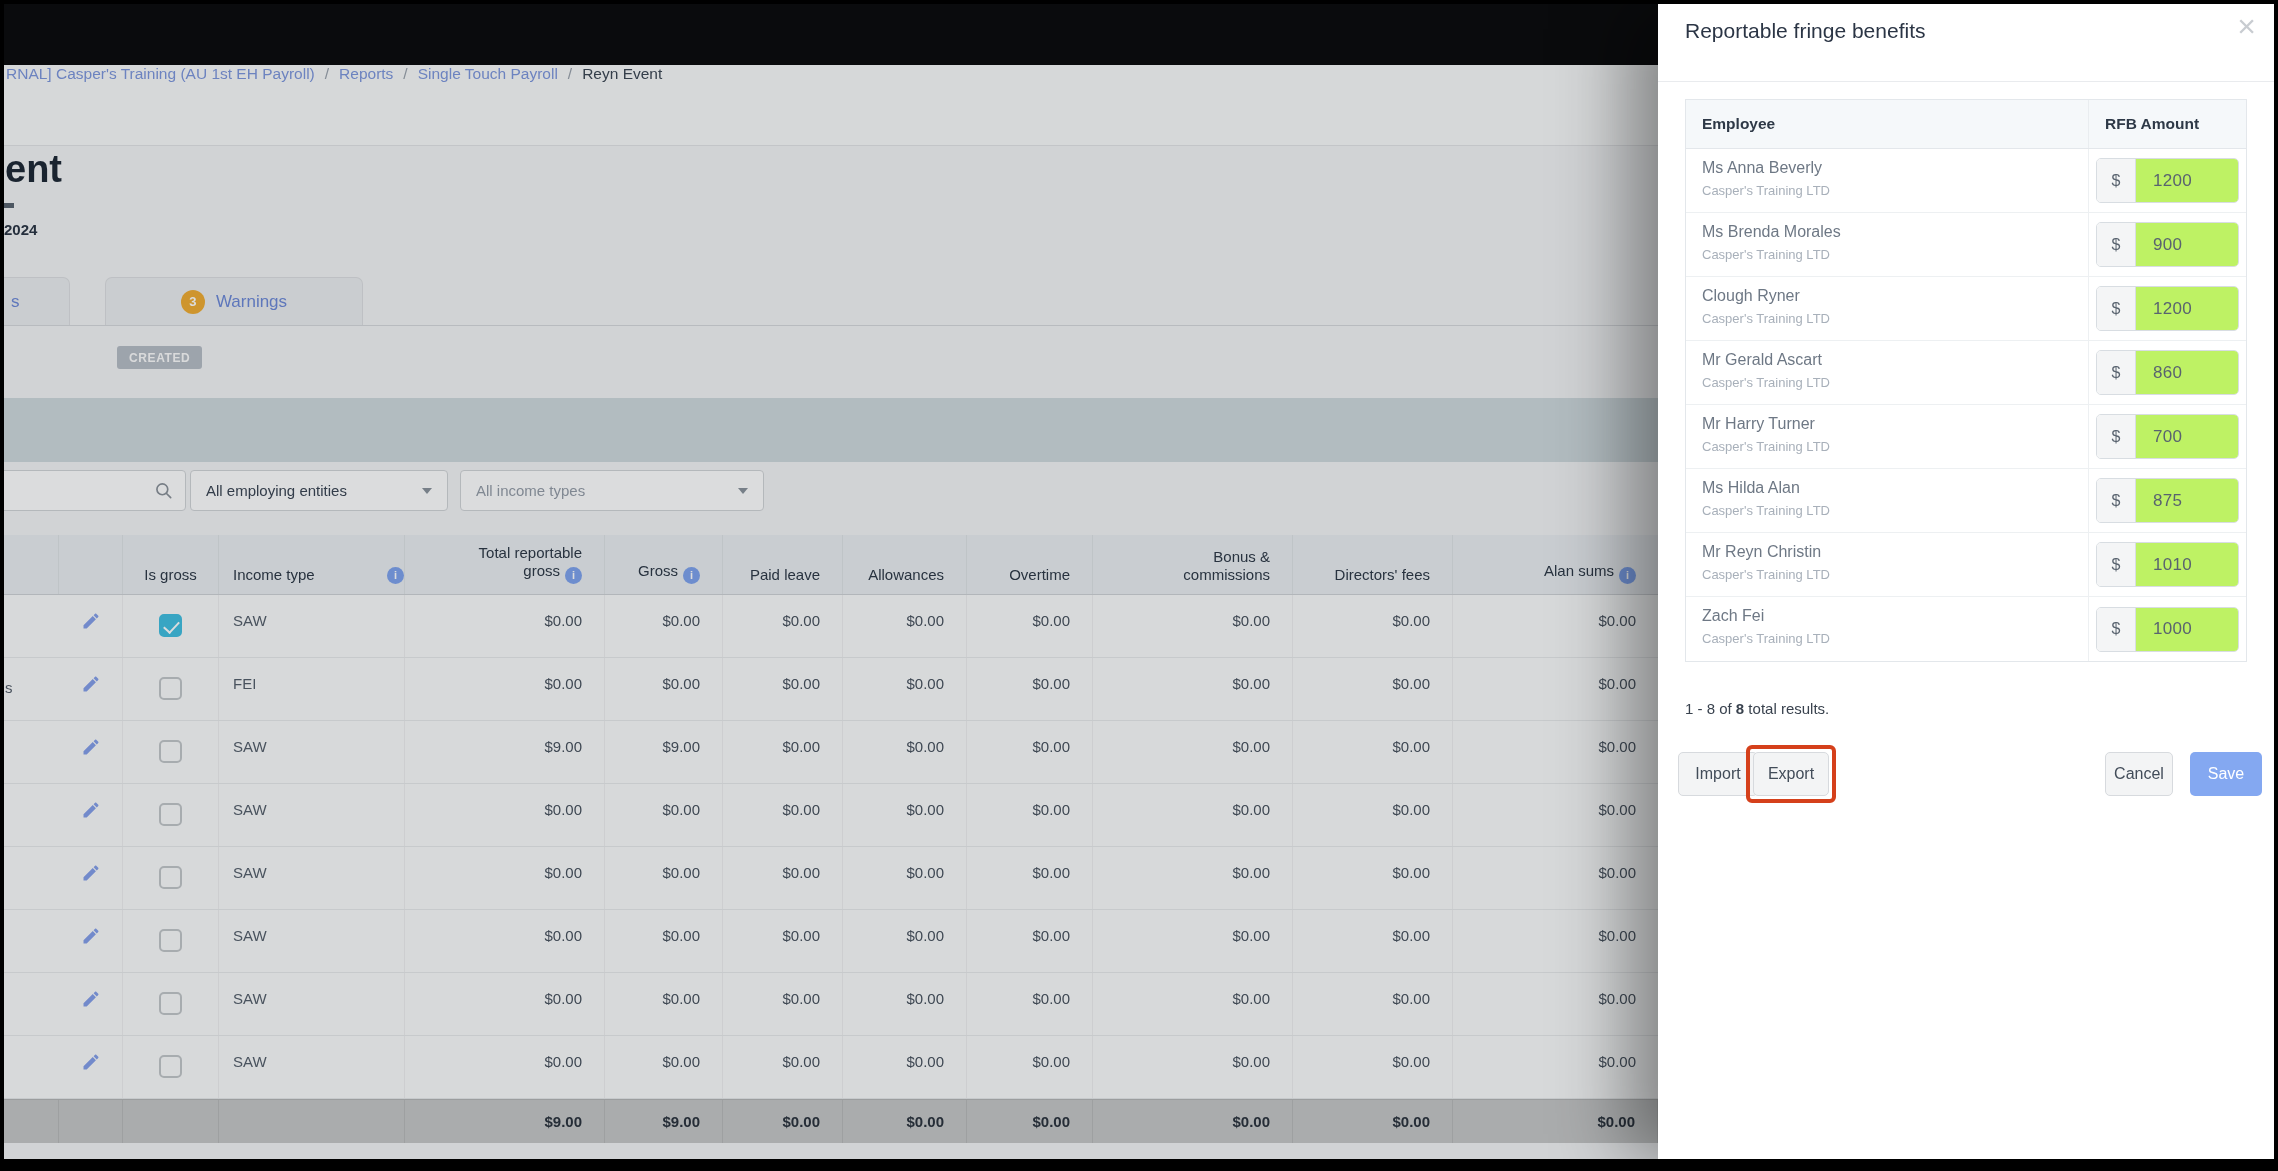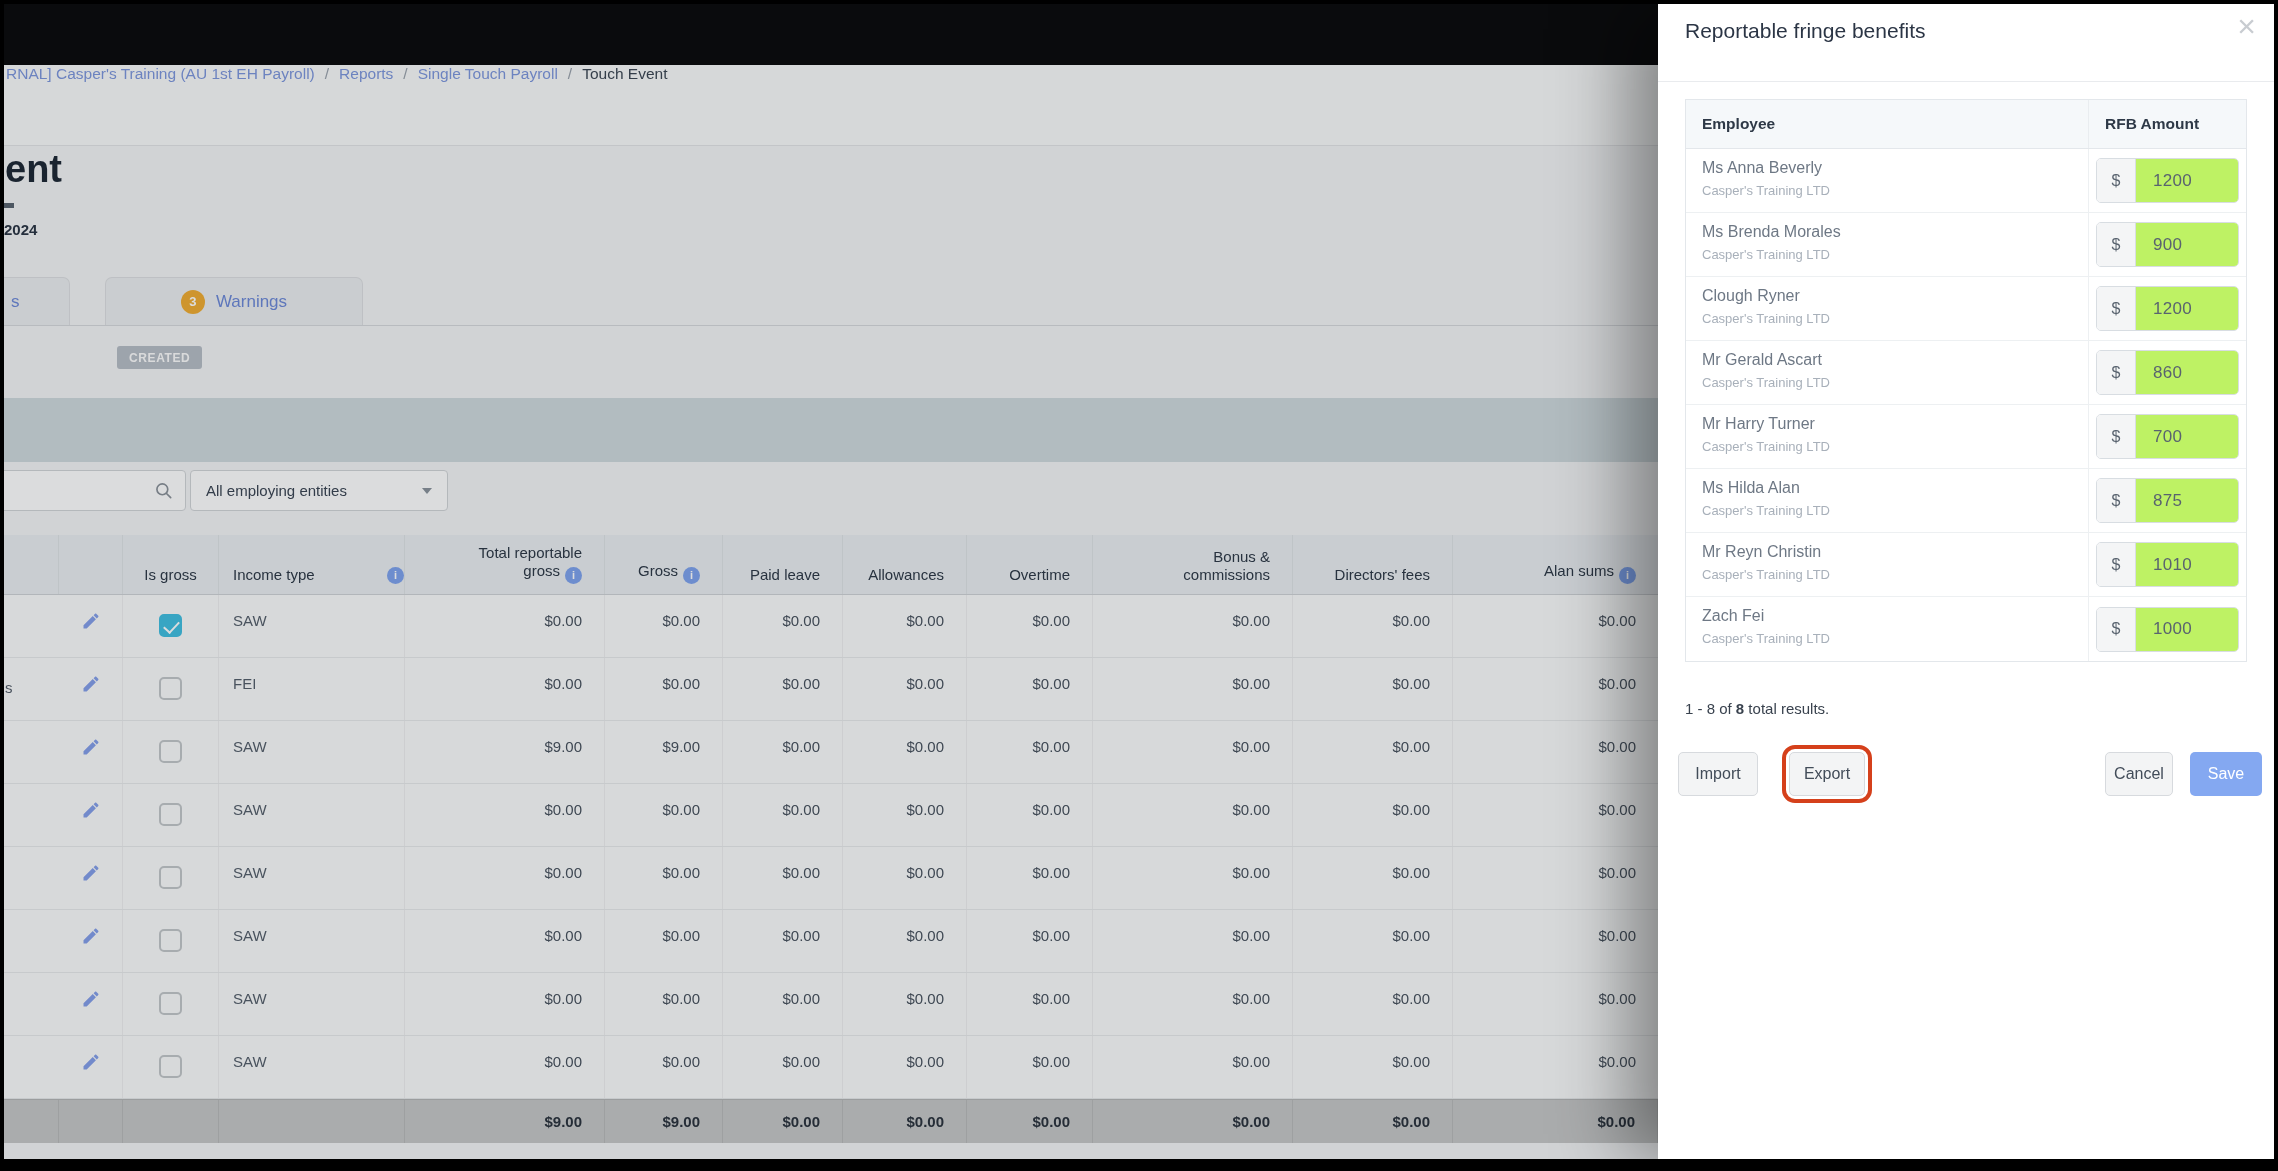--- a/index.html
+++ b/index.html
@@ -170,22 +170,22 @@
   .m-pagination { position:absolute; left:27px; top:696px; font-size:15px; color:#39424e; }
 
   .m-btn {
     position:absolute; top:748px; height:44px;
     border:1px solid #d7dade; border-radius:5px; background:#f3f4f5;
     font-size:16px; color:#424c59;
     display:flex; align-items:center; justify-content:center; cursor:default;
   }
   .btn-import { left:20px; width:80px; }
   .export-ring {
-    position:absolute; left:124px; top:741px;
-    border:4px solid #d5401b; border-radius:13px; padding:3px;
+    position:absolute; left:88px; top:741px;
+    border:4px solid #d5401b; border-radius:6px; padding:3px;
   }
   .btn-export {
     position:static; width:76px; height:44px;
     border:1px solid #d7dade; border-radius:5px; background:#f3f4f5;
     font-size:16px; color:#424c59;
     display:flex; align-items:center; justify-content:center;
   }
   .btn-cancel { left:447px; width:68px; }
   .btn-save { left:532px; width:72px; background:#84a8f1; border:none; color:#fff; }
 </style>
@@ -195,21 +195,21 @@
 <div class="page-left">
   <div class="topbar"></div>
 
   <div class="crumbbar">
     <span class="crumb-link">RNAL] Casper's Training (AU 1st EH Payroll)</span>
     <span class="crumb-sep">/</span>
     <span class="crumb-link">Reports</span>
     <span class="crumb-sep">/</span>
     <span class="crumb-link">Single Touch Payroll</span>
     <span class="crumb-sep">/</span>
-    <span class="crumb-current">Touch Event</span>
+    <span class="crumb-current">Reyn Event</span>
   </div>
 
   <div class="title-frag">ent</div>
   <div class="sub-mark"></div>
   <div class="date-frag">2024</div>
 
   <div class="tabs-row">
     <div class="tab tab-partial">
       <span>s</span>
     </div>
@@ -225,20 +225,24 @@
 
   <div class="filters">
     <div class="search-box">
       <svg class="search-icon" width="20" height="20" viewBox="0 0 24 24">
         <circle cx="10" cy="10" r="6.5" fill="none" stroke="#8a9199" stroke-width="2"></circle>
         <line x1="15" y1="15" x2="20" y2="20" stroke="#8a9199" stroke-width="2" stroke-linecap="round"></line>
       </svg>
     </div>
     <div class="dropdown dd-entities">
       <span>All employing entities</span>
+      <span class="caret"></span>
+    </div>
+    <div class="dropdown dd-income">
+      <span>All income types</span>
       <span class="caret"></span>
     </div>
   </div>
 
   <div class="main-table">
     <div class="mt-head mt-grid">
       <div class="hc hempty"></div>
       <div class="hc hempty"></div>
       <div class="hc hcenter">
           <span>Is gross</span>

